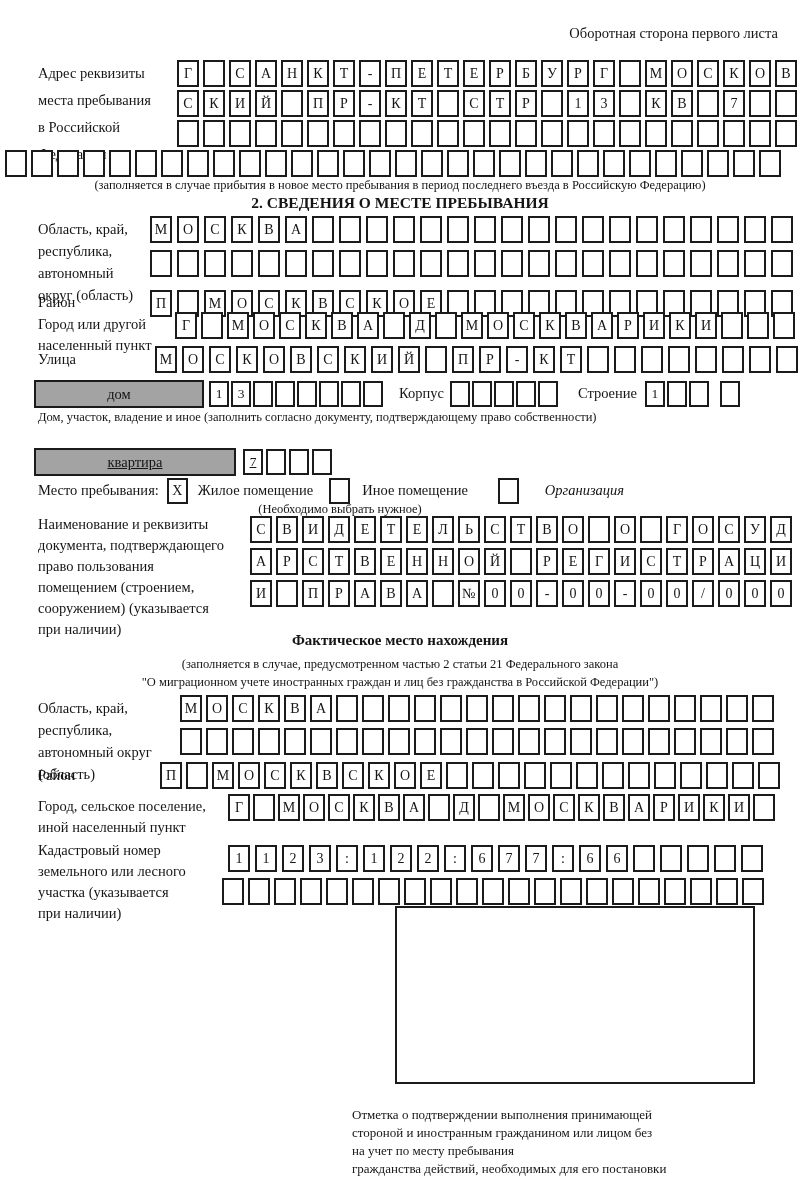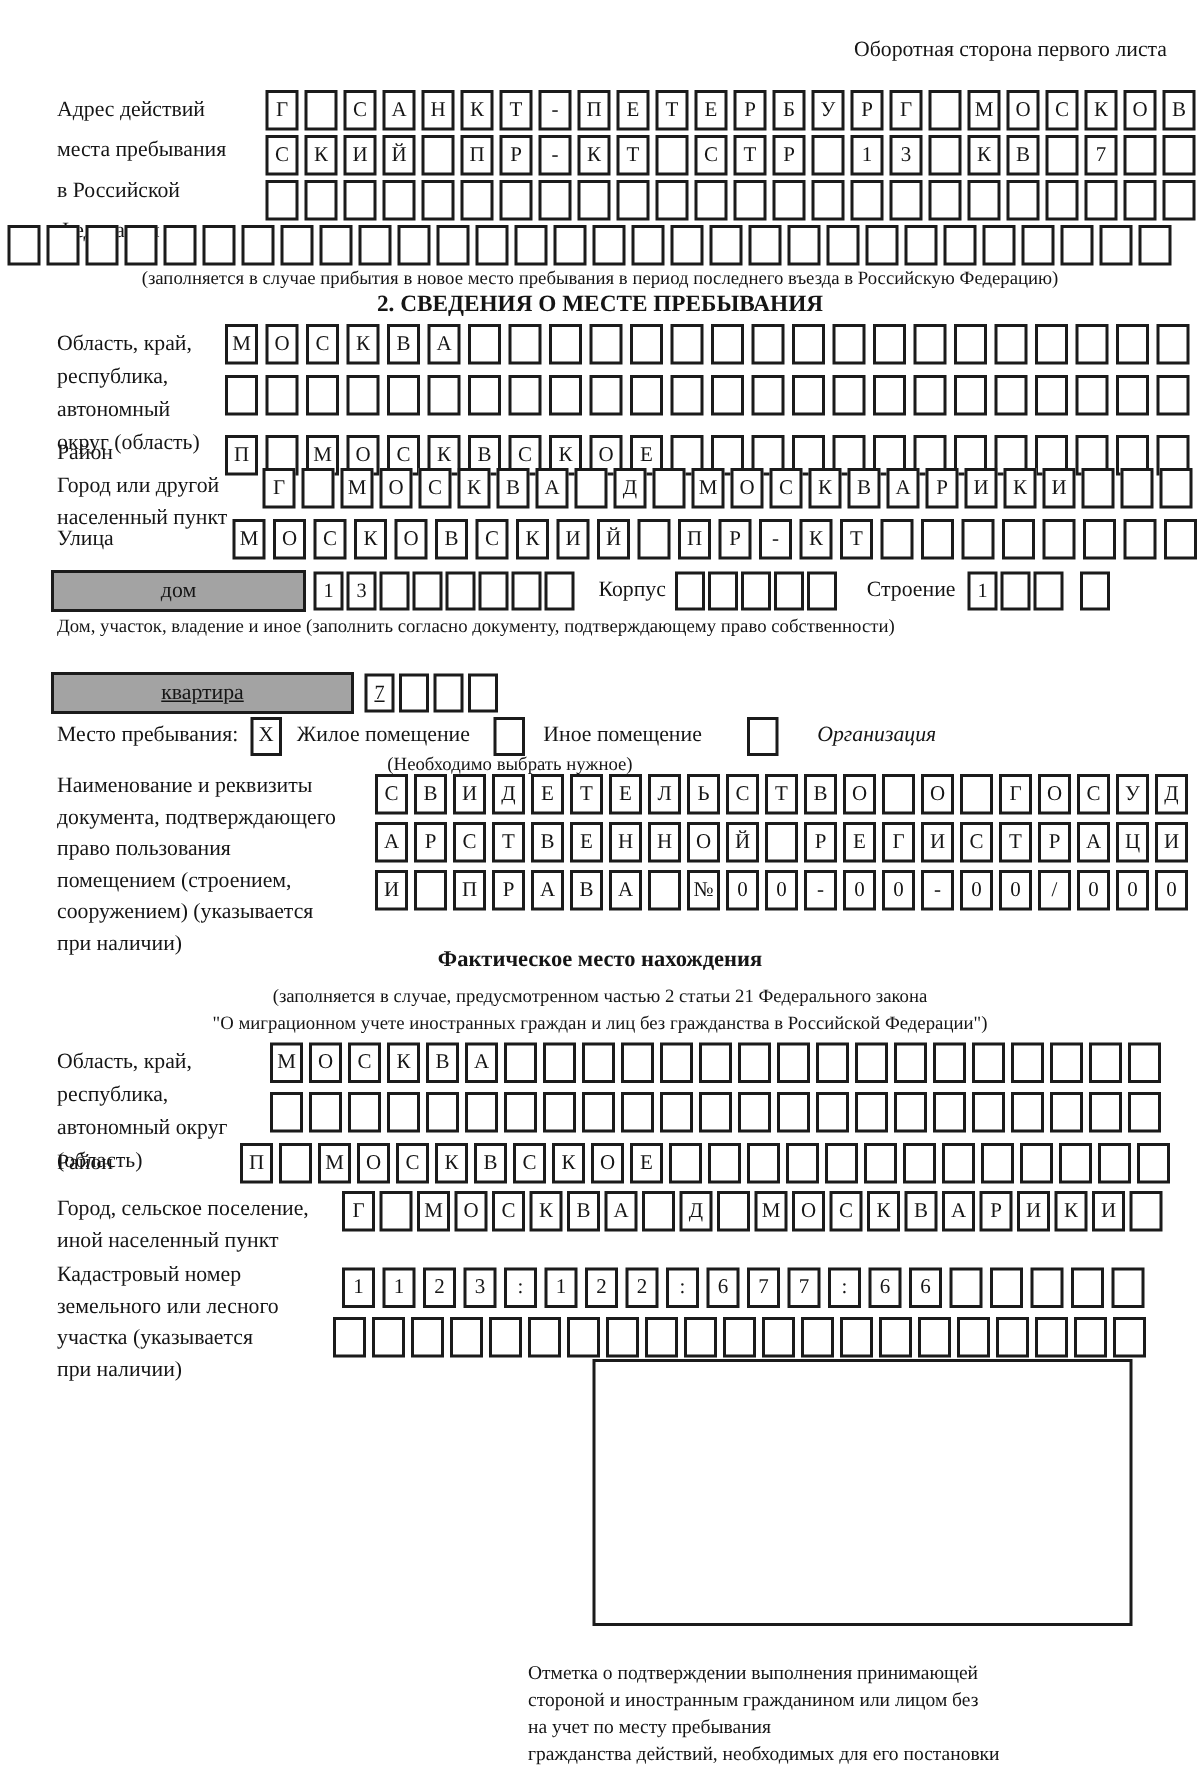--- a/index.html
+++ b/index.html
@@ -28,21 +28,21 @@
   [data-name="stroenie-cells"] .cell:last-child{margin-left:9px;}
 </style>
 </head>
 <body>
 
 <div class="page" data-name="form-page">
 
   <div class="abs lbl" style="top:24px;right:42px;" data-name="page-side-note">Оборотная сторона первого листа</div>
 
   <div class="abs lbl" style="left:38px;top:60px;line-height:27px;" data-name="prev-address-label">
-    <div data-name="label-line">Адрес действий</div>
+    <div data-name="label-line">Адрес реквизиты</div>
     <div data-name="label-line">места пребывания</div>
     <div data-name="label-line">в Российской</div>
     <div data-name="label-line">Федерации</div>
   </div>
   <div class="abs cells g4" style="left:177px;top:60px;" data-name="prev-address-row-1">
       <span class="cell" data-name="char-cell">Г</span>
       <span class="cell" data-name="char-cell"></span>
       <span class="cell" data-name="char-cell">С</span>
       <span class="cell" data-name="char-cell">А</span>
       <span class="cell" data-name="char-cell">Н</span>

